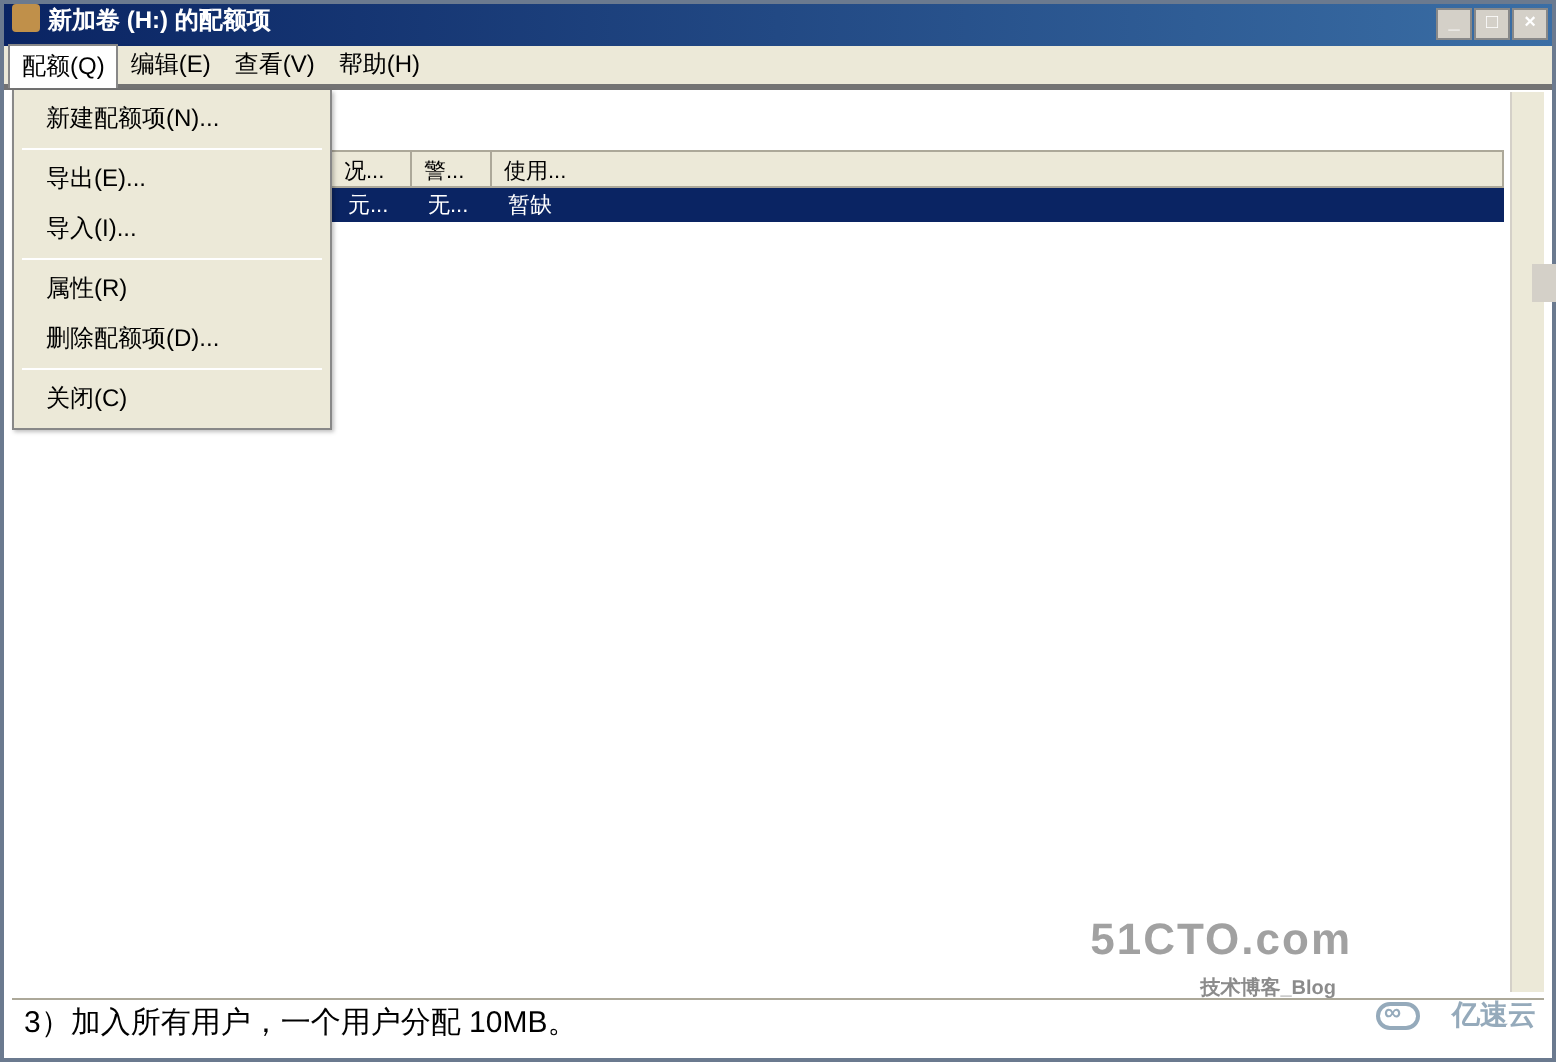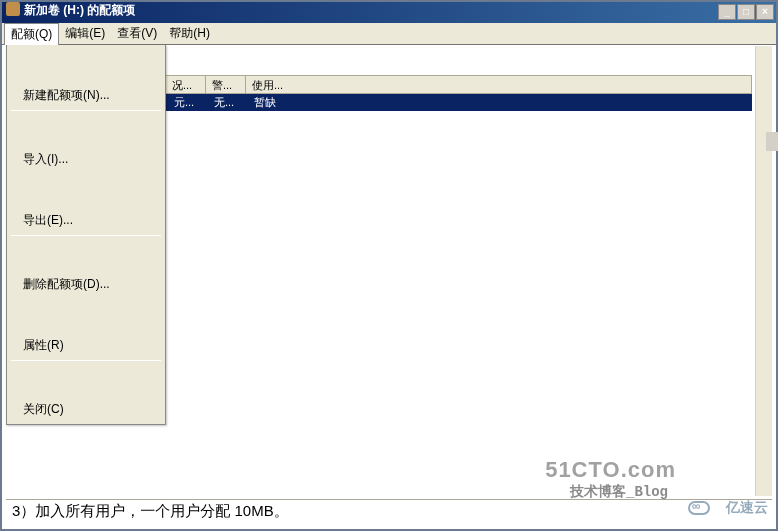--- a/index.html
+++ b/index.html
@@ -51,21 +51,21 @@
       line-height: 13px;
       font-family: Arial;
       cursor: pointer;
     }
     .menubar {
       height: 22px;
       background: #ece9d8;
       display: flex;
       align-items: center;
       padding-left: 2px;
-      border-bottom: 1px solid #737373;
+      border-bottom: 3px solid #737373;
     }
     .menubar-item {
       padding: 2px 6px;
       cursor: pointer;
     }
     .menubar-item.open {
       background: #fff;
       border: 1px solid #888;
       border-bottom: none;
       position: relative;
@@ -79,21 +79,20 @@
       background: #ece9d8;
       border: 1px solid #888;
       border-top: none;
       box-shadow: 1px 1px 2px rgba(0,0,0,0.25);
       z-index: 10;
       padding: 2px 0;
     }
     .dropdown-item {
       padding: 4px 16px;
       cursor: pointer;
-      margin-top: 36px;
     }
     .dropdown-sep {
       height: 1px;
       background: #aca899;
       margin: 2px 4px;
       border-bottom: 1px solid #fff;
     }
     .listheader {
       position: absolute;
       top: 73px;
@@ -143,22 +142,22 @@
       font-family: Arial, sans-serif;
       font-size: 22px;
       font-weight: bold;
       color: rgba(110,110,110,0.65);
       letter-spacing: 1px;
     }
     .watermark1b {
       position: absolute;
       right: 108px;
       bottom: 28px;
-      font-family: Liberation Mono, monospace;
-      font-size: 14px;
+      font-family: Liberation Sans, sans-serif;
+      font-size: 10px;
       font-weight: bold;
       color: rgba(90,90,90,0.7);
     }
     .watermark2 {
       position: absolute;
       right: 8px;
       bottom: 12px;
       color: rgba(130,155,175,0.85);
       font-size: 14px;
       font-weight: bold;
@@ -225,25 +224,25 @@
   <div class="menubar">
     <div class="menubar-item open">配额(Q)</div>
     <div class="menubar-item">编辑(E)</div>
     <div class="menubar-item">查看(V)</div>
     <div class="menubar-item">帮助(H)</div>
   </div>
 
   <div class="dropdown">
     <div class="dropdown-item">新建配额项(N)...</div>
     <div class="dropdown-sep"></div>
+    <div class="dropdown-item">导出(E)...</div>
     <div class="dropdown-item">导入(I)...</div>
-    <div class="dropdown-item">导出(E)...</div>
     <div class="dropdown-sep"></div>
+    <div class="dropdown-item">属性(R)</div>
     <div class="dropdown-item">删除配额项(D)...</div>
-    <div class="dropdown-item">属性(R)</div>
     <div class="dropdown-sep"></div>
     <div class="dropdown-item">关闭(C)</div>
   </div>
 
   <div class="listheader">
     <div class="listheader-col" style="width:40px">况...</div>
     <div class="listheader-col" style="width:40px">警...</div>
     <div class="listheader-col" style="flex:1">使用...</div>
   </div>
 

